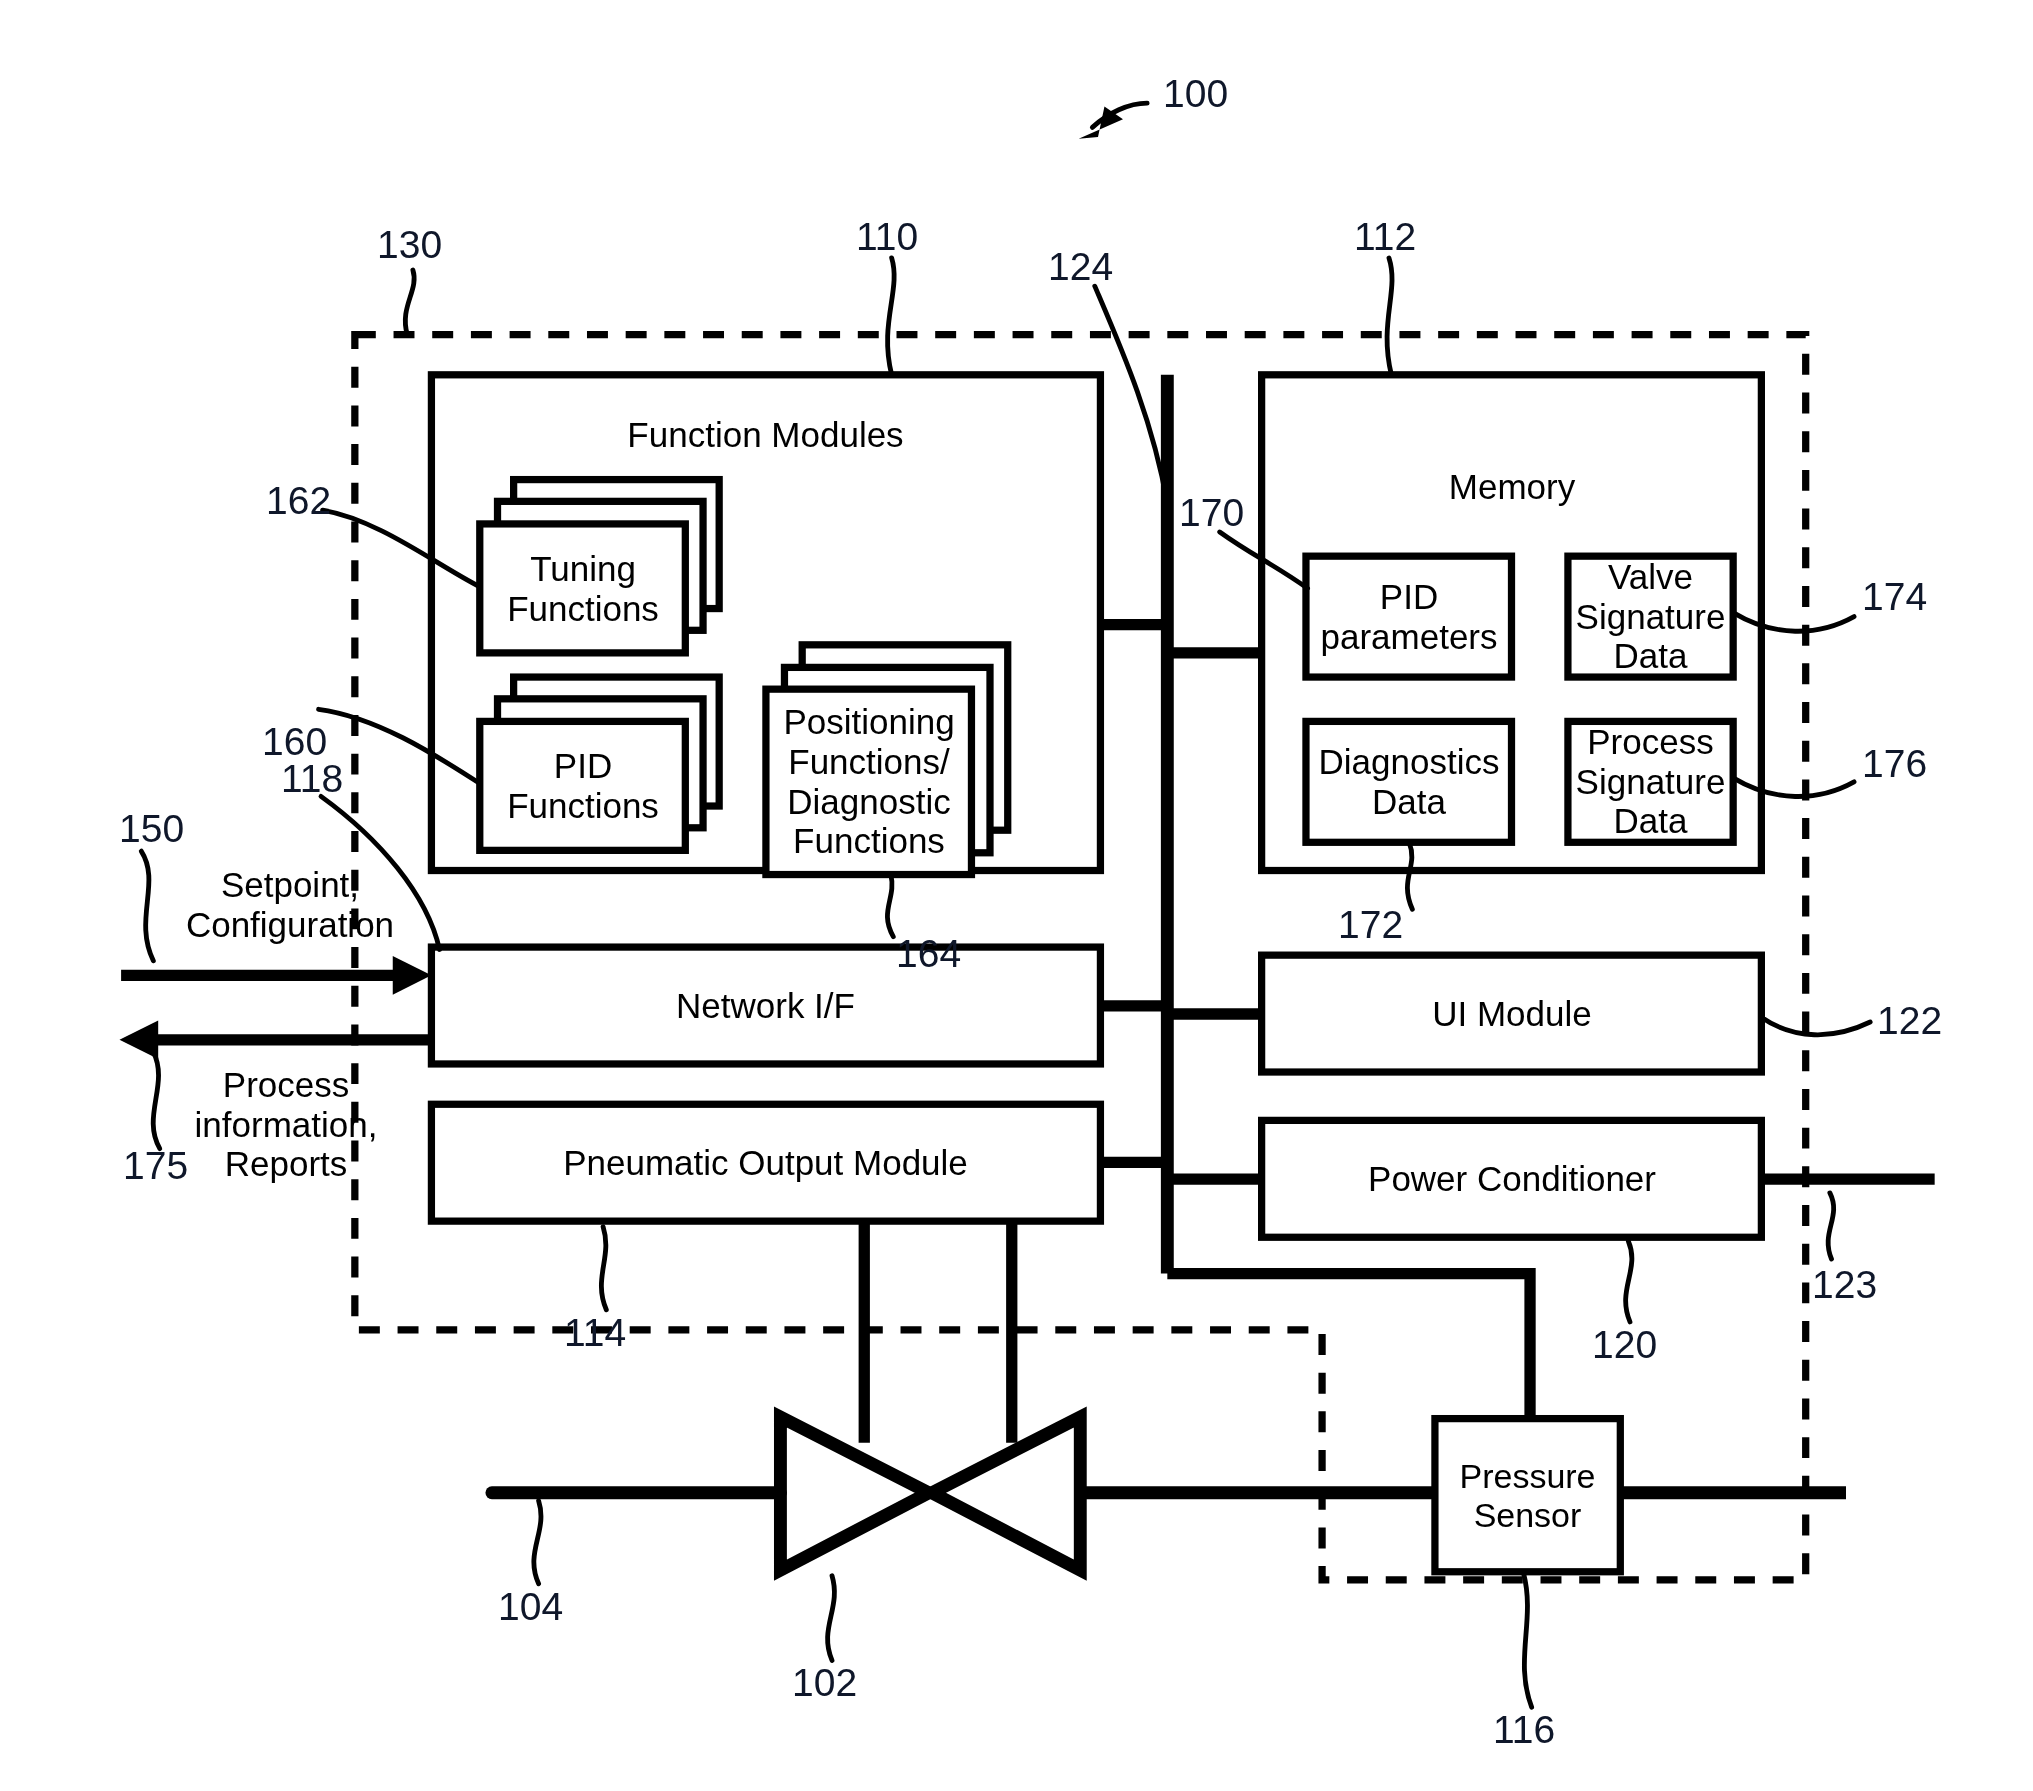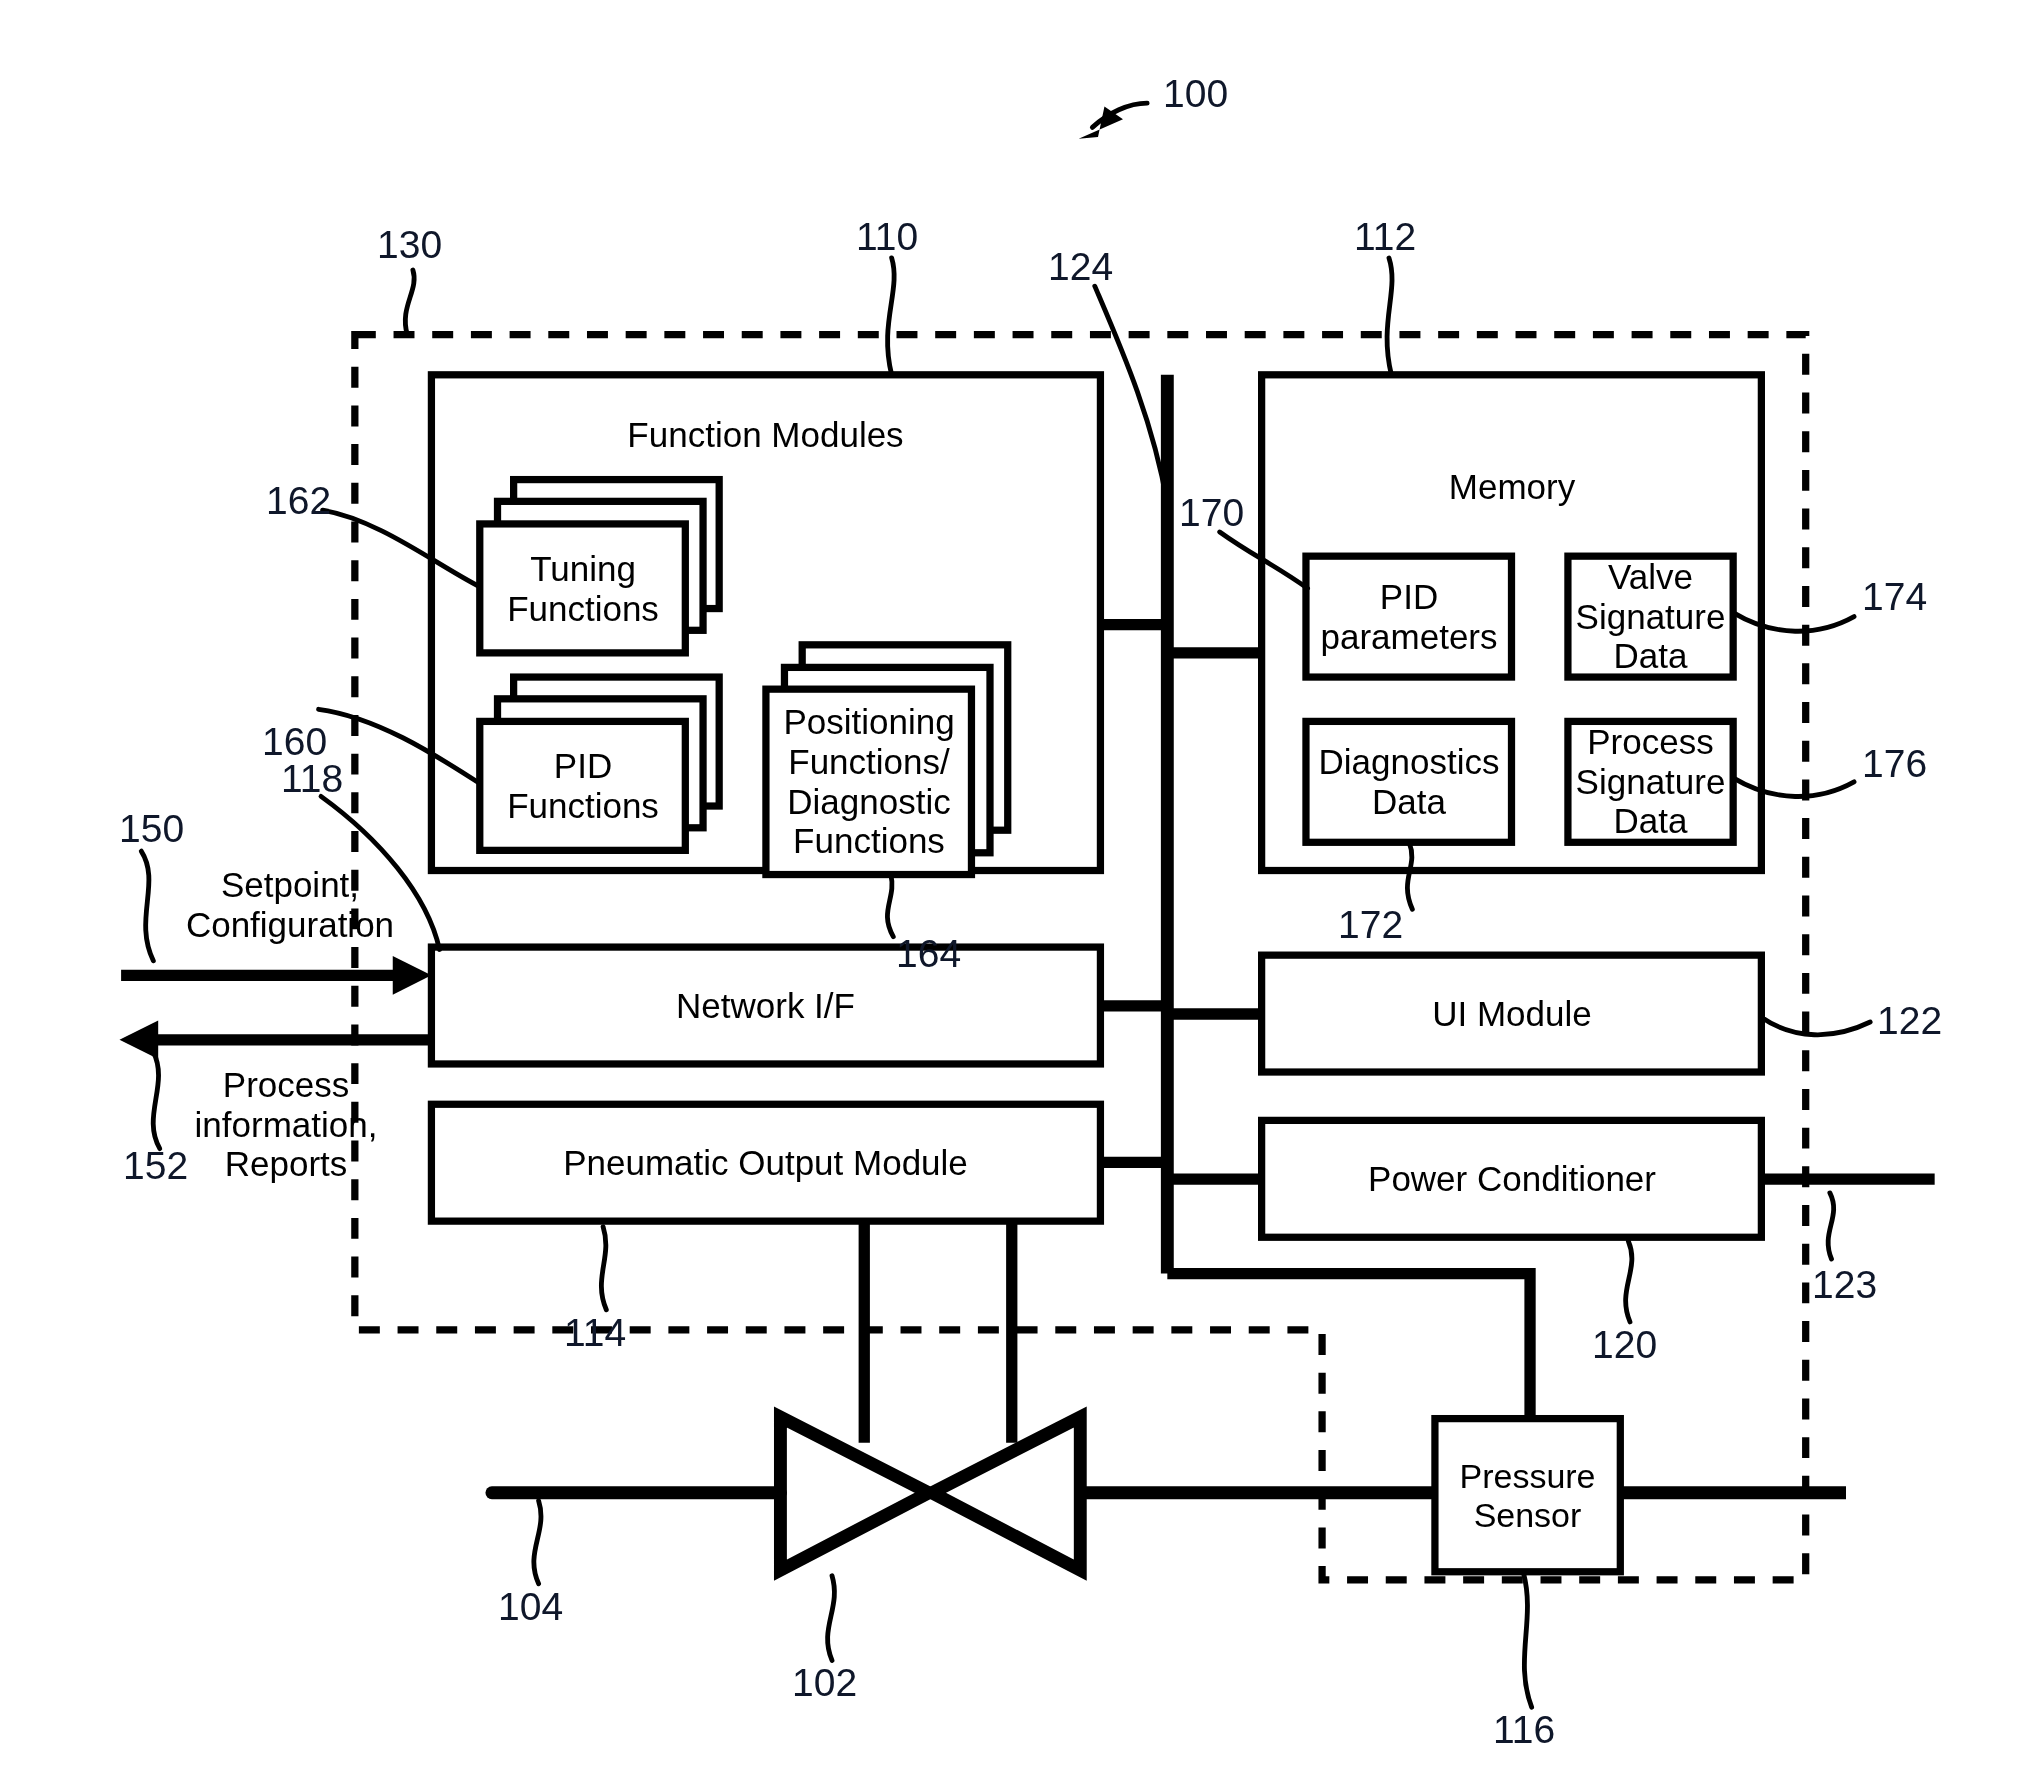--- a/index.html
+++ b/index.html
@@ -163,21 +163,21 @@
   <div class="lbl ref" style="left:266px;top:480px;">162</div>
   <div class="lbl ref" style="left:1179px;top:492px;">170</div>
   <div class="lbl ref" style="left:1862px;top:576px;">174</div>
   <div class="lbl ref" style="left:262px;top:677px;margin-top:44px;">160</div>
   <div class="lbl ref" style="left:1862px;top:743px;">176</div>
   <div class="lbl ref" style="left:281px;top:758px;">118</div>
   <div class="lbl ref" style="left:119px;top:808px;">150</div>
   <div class="lbl ref" style="left:896px;top:933px;">164</div>
   <div class="lbl ref" style="left:1338px;top:904px;">172</div>
   <div class="lbl ref" style="left:1877px;top:1000px;">122</div>
-  <div class="lbl ref" style="left:123px;top:1145px;">152</div>
+  <div class="lbl ref" style="left:123px;top:1145px;">175</div>
   <div class="lbl ref" style="left:1812px;top:1264px;">123</div>
   <div class="lbl ref" style="left:564px;top:1312px;">114</div>
   <div class="lbl ref" style="left:1592px;top:1324px;">120</div>
   <div class="lbl ref" style="left:498px;top:1586px;">104</div>
   <div class="lbl ref" style="left:792px;top:1662px;">102</div>
   <div class="lbl ref" style="left:1493px;top:1709px;">116</div>
 
   <div class="boxtext" style="left:431px;top:411px;width:669px;height:48px;">Function Modules</div>
   <div class="boxtext" style="left:1262px;top:447px;width:500px;height:48px;margin-top:16px;">Memory</div>
 

